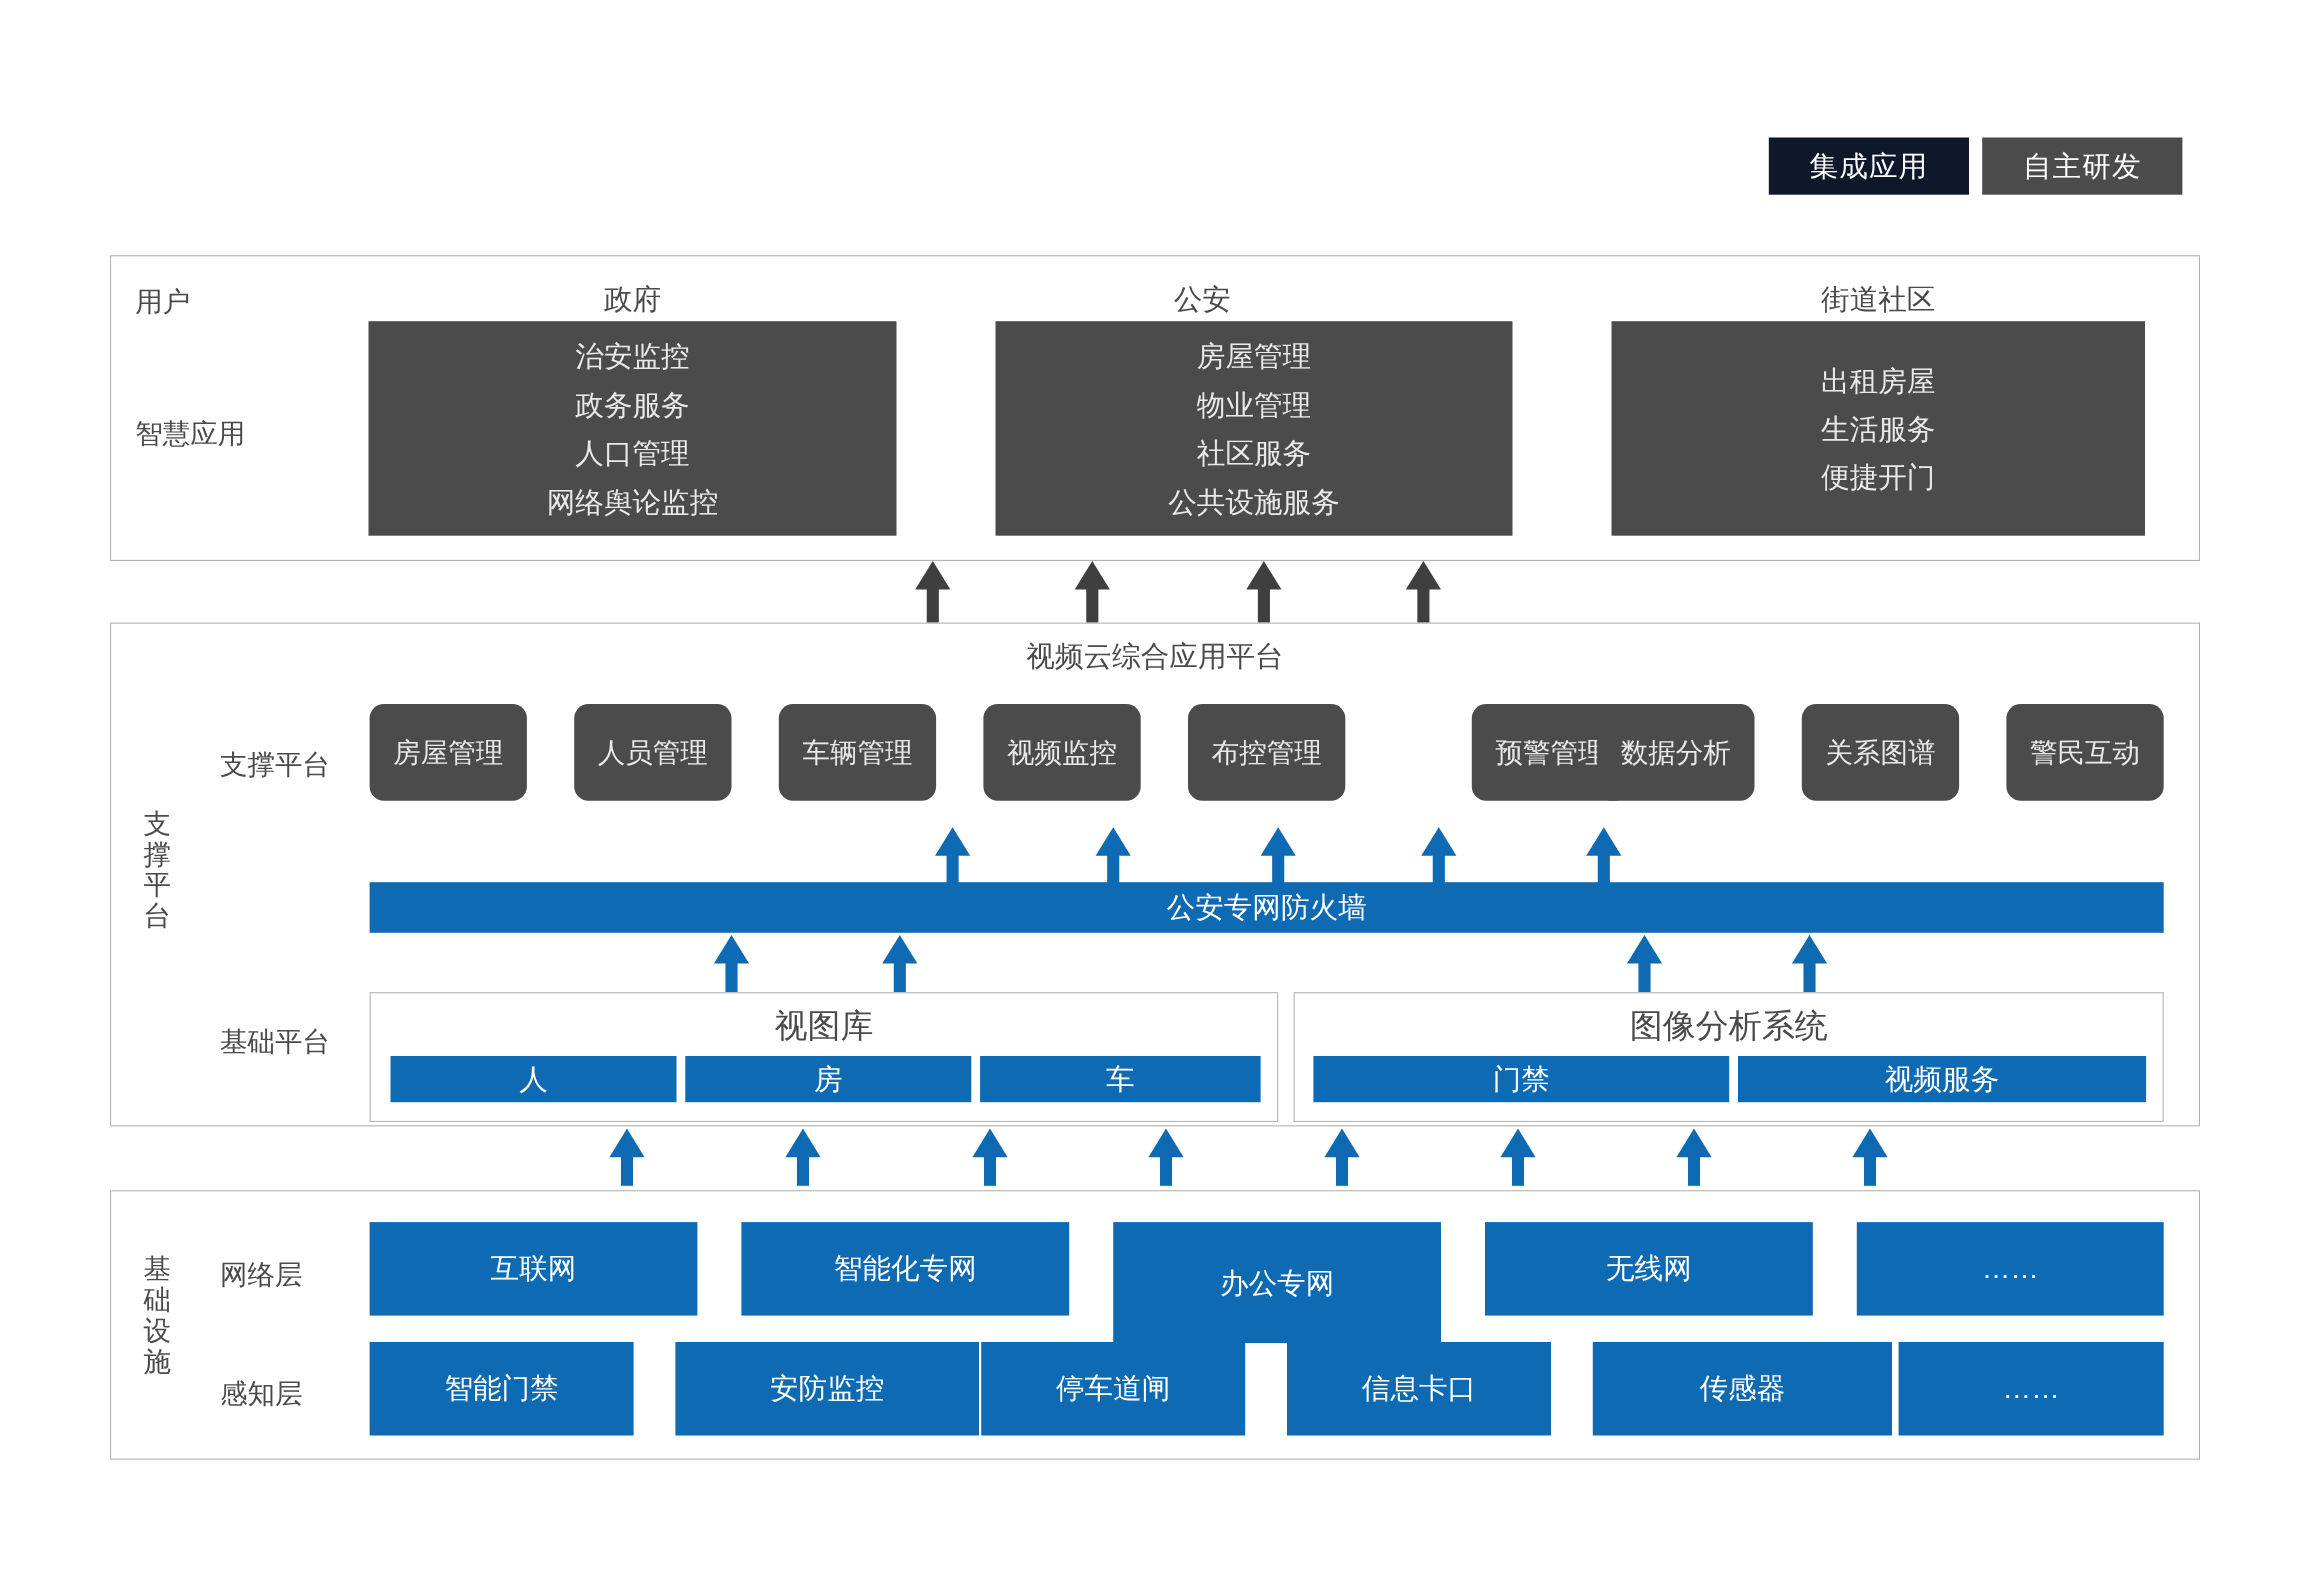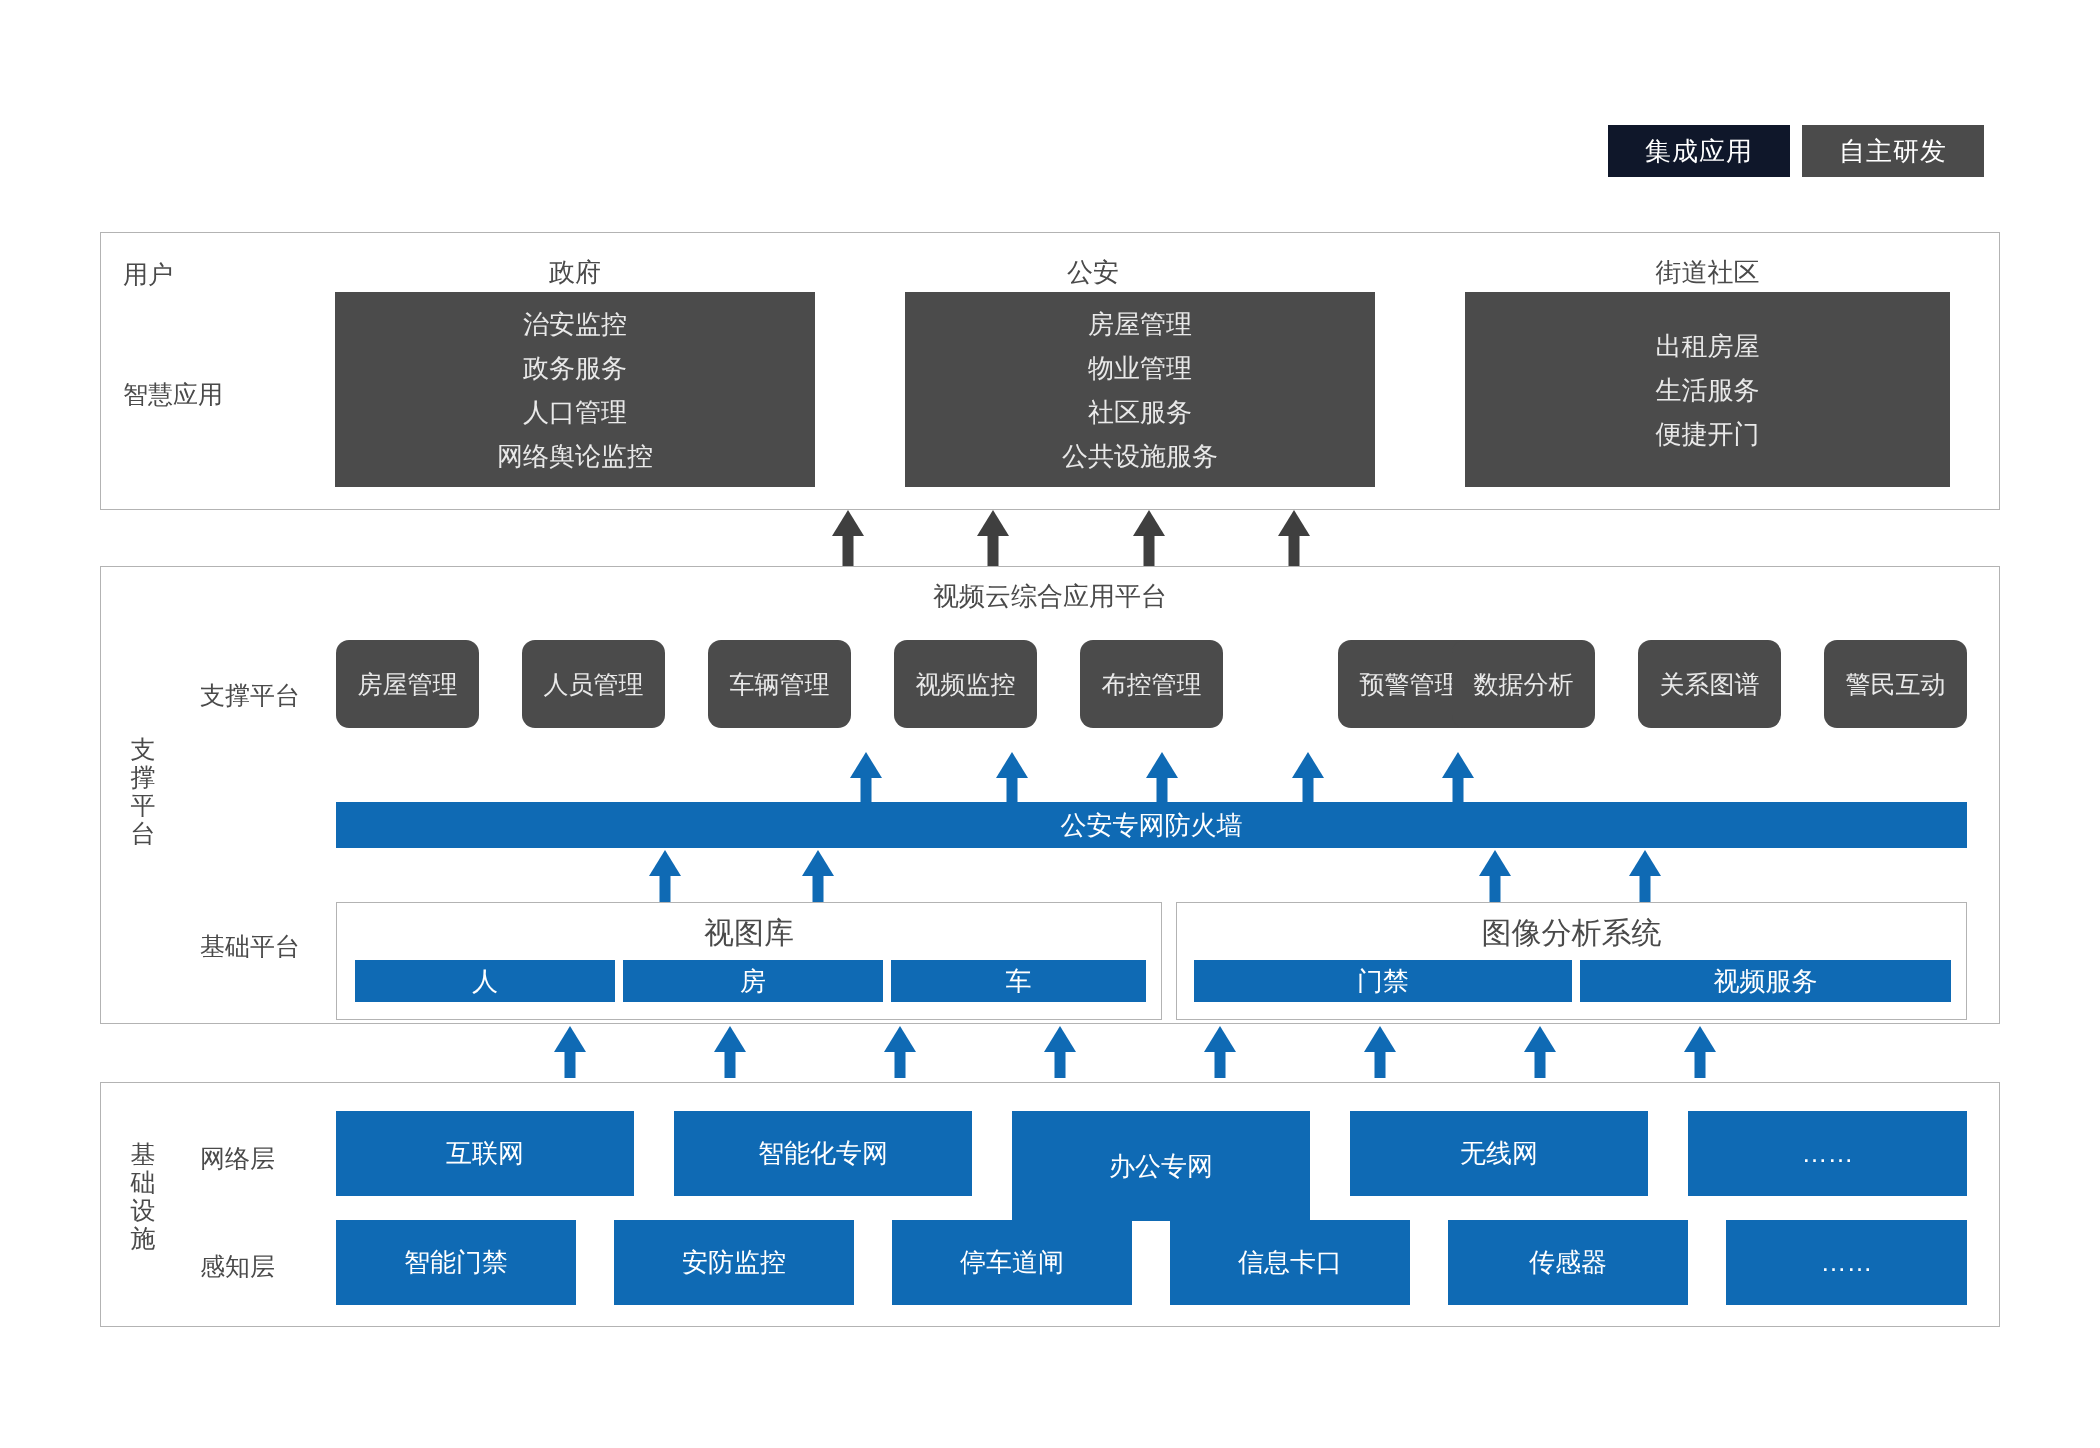--- a/index.html
+++ b/index.html
@@ -234,17 +234,17 @@
 
 <div class="abs side-label" style="left:200px;top:1142px;">网络层</div>
 <div class="abs bluebox" style="left:336px;top:1111px;width:298px;height:85px;">互联网</div>
 <div class="abs bluebox" style="left:674px;top:1111px;width:298px;height:85px;">智能化专网</div>
 <div class="abs bluebox" style="left:1012px;top:1111px;width:298px;height:110px;">办公专网</div>
 <div class="abs bluebox" style="left:1350px;top:1111px;width:298px;height:85px;">无线网</div>
 <div class="abs bluebox" style="left:1688px;top:1111px;width:279px;height:85px;">……</div>
 
 <div class="abs side-label" style="left:200px;top:1250px;">感知层</div>
 <div class="abs bluebox" style="left:336px;top:1220px;width:240px;height:85px;">智能门禁</div>
-<div class="abs bluebox" style="left:614px;top:1220px;width:240px;height:85px;">安防监控</div>
+<div class="abs bluebox" style="left:614px;top:1220px;width:276px;height:85px;">安防监控</div>
 <div class="abs bluebox" style="left:892px;top:1220px;width:240px;height:85px;">停车道闸</div>
 <div class="abs bluebox" style="left:1170px;top:1220px;width:240px;height:85px;">信息卡口</div>
-<div class="abs bluebox" style="left:1448px;top:1220px;width:240px;height:85px;">传感器</div>
+<div class="abs bluebox" style="left:1448px;top:1220px;width:272px;height:85px;">传感器</div>
 <div class="abs bluebox" style="left:1726px;top:1220px;width:241px;height:85px;">……</div>
 
 </body></html>

